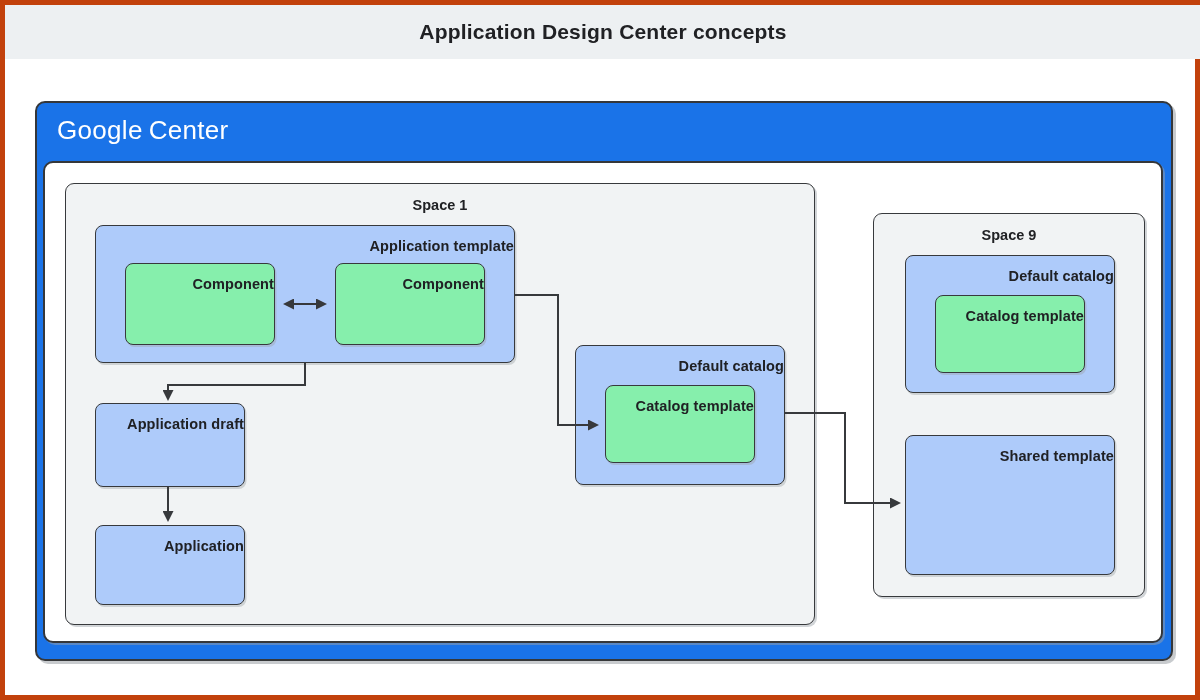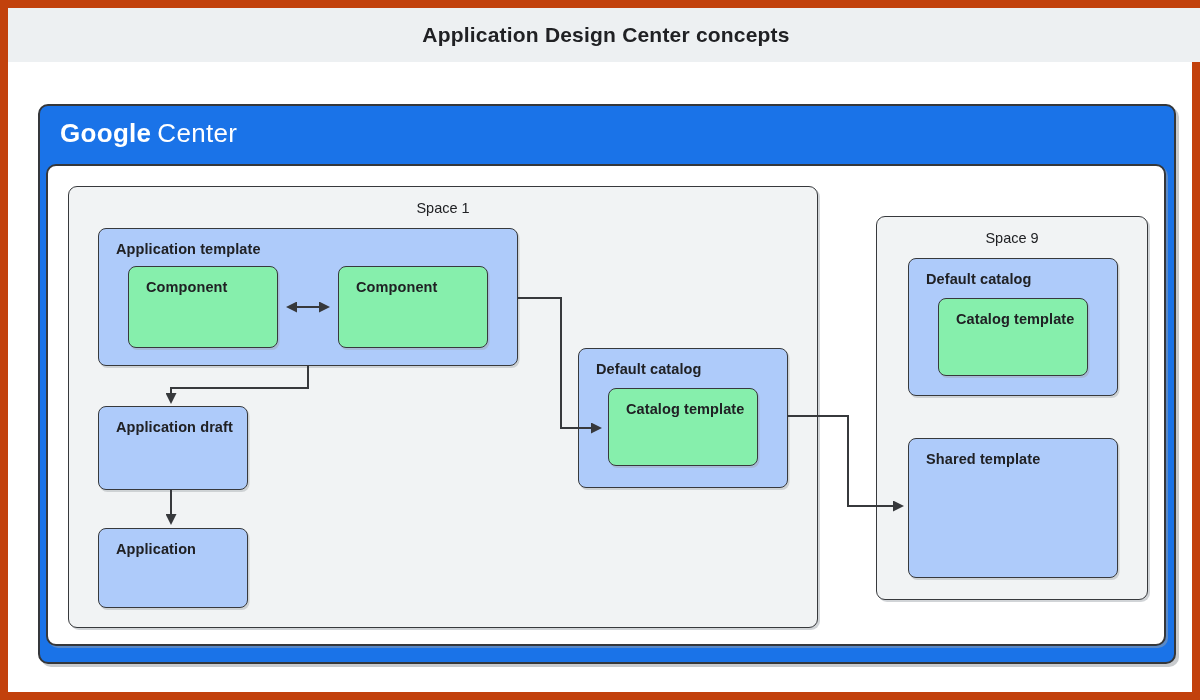--- a/index.html
+++ b/index.html
@@ -9,72 +9,71 @@
   *{margin:0;padding:0;box-sizing:border-box;}
   body{
     font-family:"Liberation Sans", sans-serif;
     background:#ffffff;
     width:1200px;height:700px;
     position:relative;
   }
   .page{
     position:absolute;left:0;top:0;width:1200px;height:700px;
     background:#ffffff;
-    border:8px solid #c2410c;
+    border:5px solid #c2410c;
   }
   .titlebar{
     position:absolute;left:0;top:0;width:1196px;height:54px;
     background:#edf0f2;
     display:flex;align-items:center;justify-content:center;
   }
   .titlebar .title{
     font-size:21px;font-weight:700;color:var(--text);letter-spacing:.2px;
   }
   .gcp-box{
     position:absolute;left:30px;top:96px;width:1138px;height:560px;
     background:#1a73e8;
     border:2px solid #35373a;border-radius:10px;
     box-shadow:3px 3px 0 rgba(154,160,166,.55);
   }
   .gcp-logo{
     position:absolute;left:20px;top:12px;
     color:#ffffff;font-size:26px;letter-spacing:.3px;
     white-space:nowrap;
   }
-  .gcp-logo .g-bold{font-weight:700;}
+  .gcp-logo .g-bold{font-weight:400;}
   .gcp-logo .g-light{font-weight:400;margin-left:6px;}
   .inner-white{
     position:absolute;left:38px;top:156px;width:1120px;height:482px;
     background:#ffffff;
     border:2px solid #35373a;border-radius:10px;
     box-shadow:2px 2px 0 rgba(154,160,166,.5);
   }
   .space{
     position:absolute;background:#f1f3f4;
     border:1.6px solid #37393c;border-radius:9px;
     box-shadow:2px 2px 0 rgba(154,160,166,.45);
   }
   .space1{left:60px;top:178px;width:750px;height:442px;}
   .space2{left:868px;top:208px;width:272px;height:384px;}
   .space-label{
     position:absolute;top:13px;left:0;width:100%;text-align:center;
-    font-size:14.5px;font-weight:400;color:var(--text);
+    font-size:14.5px;font-weight:700;color:var(--text);
   }
   .node{
     position:absolute;
     border:1.6px solid #37393c;border-radius:8px;
     box-shadow:1.5px 2px 0 rgba(154,160,166,.4);
   }
   .node-blue{background:#aecbfa;}
   .node-gray{background:#86efac;}
   .node-label{
-    position:absolute;top:12px;left:0;width:100%;text-align:left;
+    position:absolute;top:12px;left:0;width:100%;text-align:right;
     font-size:14.5px;font-weight:700;color:var(--text);
     letter-spacing:.1px;
-    margin-left:17px;
   }
   
   .app-template{left:90px;top:220px;width:420px;height:138px;}
   .component1{left:120px;top:258px;width:150px;height:82px;}
   .component2{left:330px;top:258px;width:150px;height:82px;}
   .app-draft{left:90px;top:398px;width:150px;height:84px;}
   .application{left:90px;top:520px;width:150px;height:80px;}
   .default-catalog-s1{left:570px;top:340px;width:210px;height:140px;}
   .catalog-template-s1{left:600px;top:380px;width:150px;height:78px;}
   .default-catalog-s2{left:900px;top:250px;width:210px;height:138px;}

